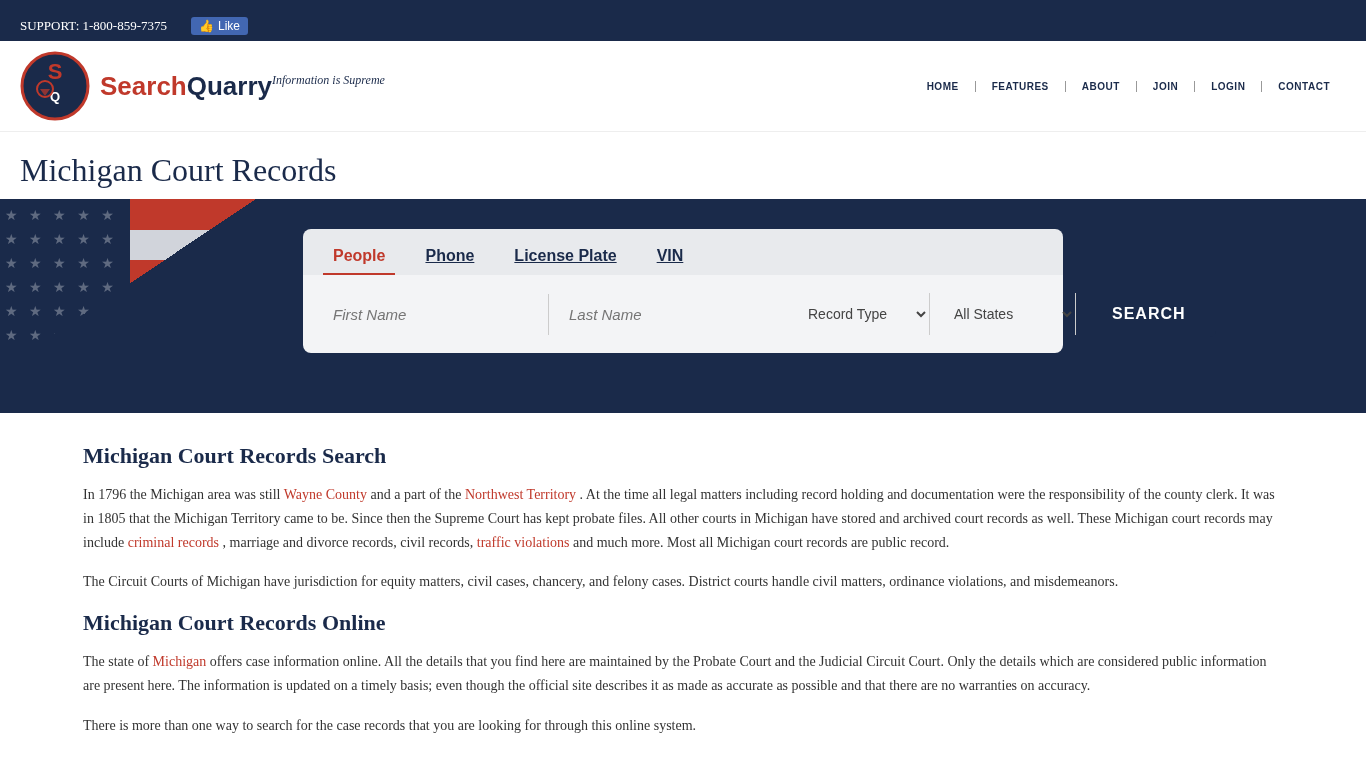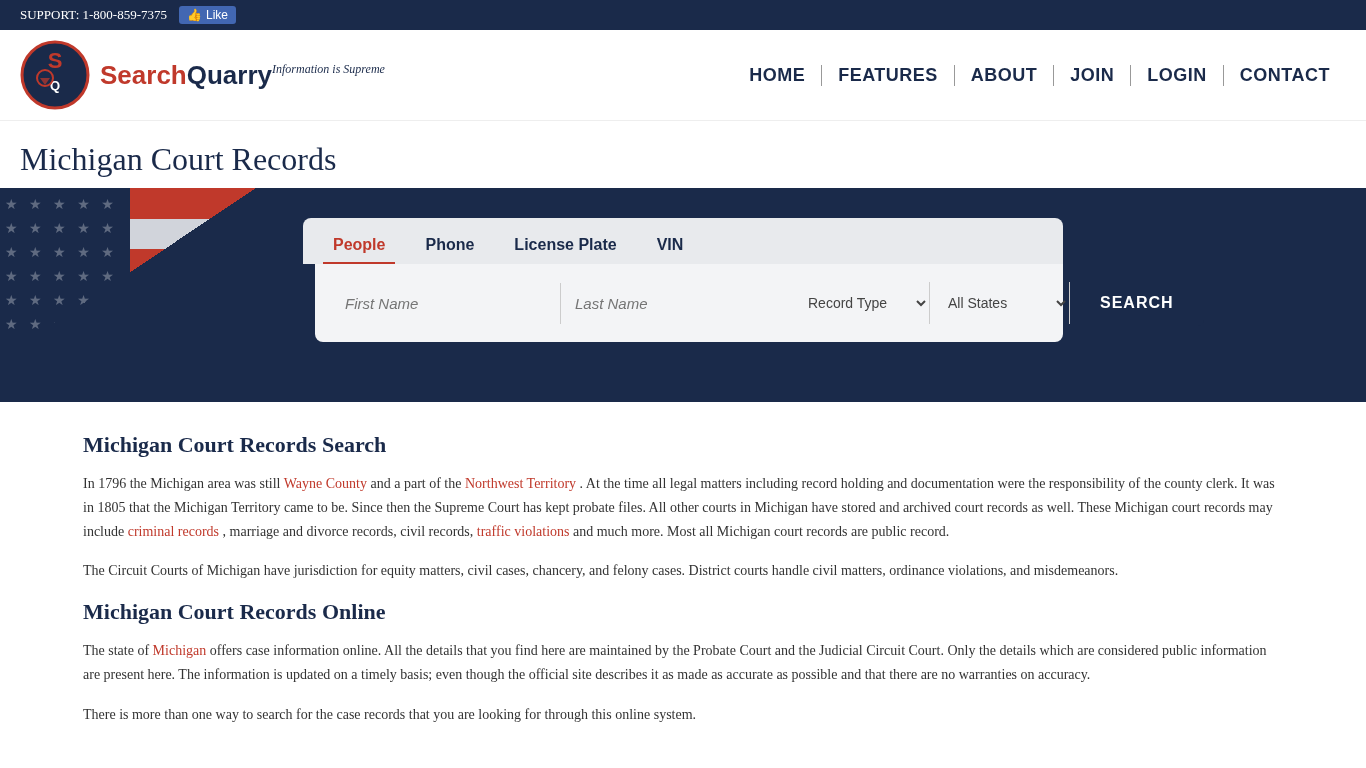--- a/index.html
+++ b/index.html
@@ -8,21 +8,21 @@
     
     .top-bar {
       background: #1a2a4a;
       color: #fff;
       padding: 6px 20px;
       display: flex;
       align-items: center;
       justify-content: space-between;
       font-size: 13px;
     }
-    .top-bar-left { display: flex; align-items: center; gap: 12px; }
+    .top-bar-left { display: flex; align-items: center; gap: 24px; margin-top: 11px; }
     .fb-like-btn {
       background: #4267B2;
       color: #fff;
       border: none;
       border-radius: 3px;
       padding: 2px 8px;
       font-size: 12px;
       cursor: pointer;
       display: flex;
       align-items: center;
@@ -74,21 +74,21 @@
       color: #1a2a4a;
     }
     .logo-brand-name span { color: #c0392b; }
 
     
     nav { display: flex; align-items: center; gap: 0; }
     nav a {
       color: #1a2a4a;
       text-decoration: none;
       font-family: Arial, sans-serif;
-      font-size: 18px;
+      font-size: 10px;
       font-weight: bold;
       padding: 0 16px;
       border-right: 1px solid #999;
       letter-spacing: 0.5px;
     }
     nav a:last-child { border-right: none; }
 
     
     .page-title-area {
       padding: 20px 20px 10px 20px;
@@ -171,29 +171,28 @@
       font-family: Arial, sans-serif;
       font-size: 16px;
       padding: 8px 10px;
       cursor: pointer;
       color: #1a2a4a;
       text-decoration: none;
       border-bottom: 2px solid transparent;
       font-weight: bold;
     }
     .search-tab.active { color: #c0392b; border-bottom: 2px solid #c0392b; }
-    .search-tab.underline { }
+    .search-tab.underline { text-decoration: underline; }
     .search-form-area {
       background: rgba(255,255,255,0.95);
       border-radius: 0 0 8px 8px;
       padding: 16px;
       display: flex;
-      gap: 0;
-      align-items: center;
-      margin-left: 12px;
+      gap: 6px;
+      align-items: center;
     }
     .search-input-field {
       flex: 1;
       border: none;
       border-right: 1px solid #ccc;
       outline: none;
       font-size: 15px;
       padding: 12px 14px;
       color: #999;
       font-style: italic;

